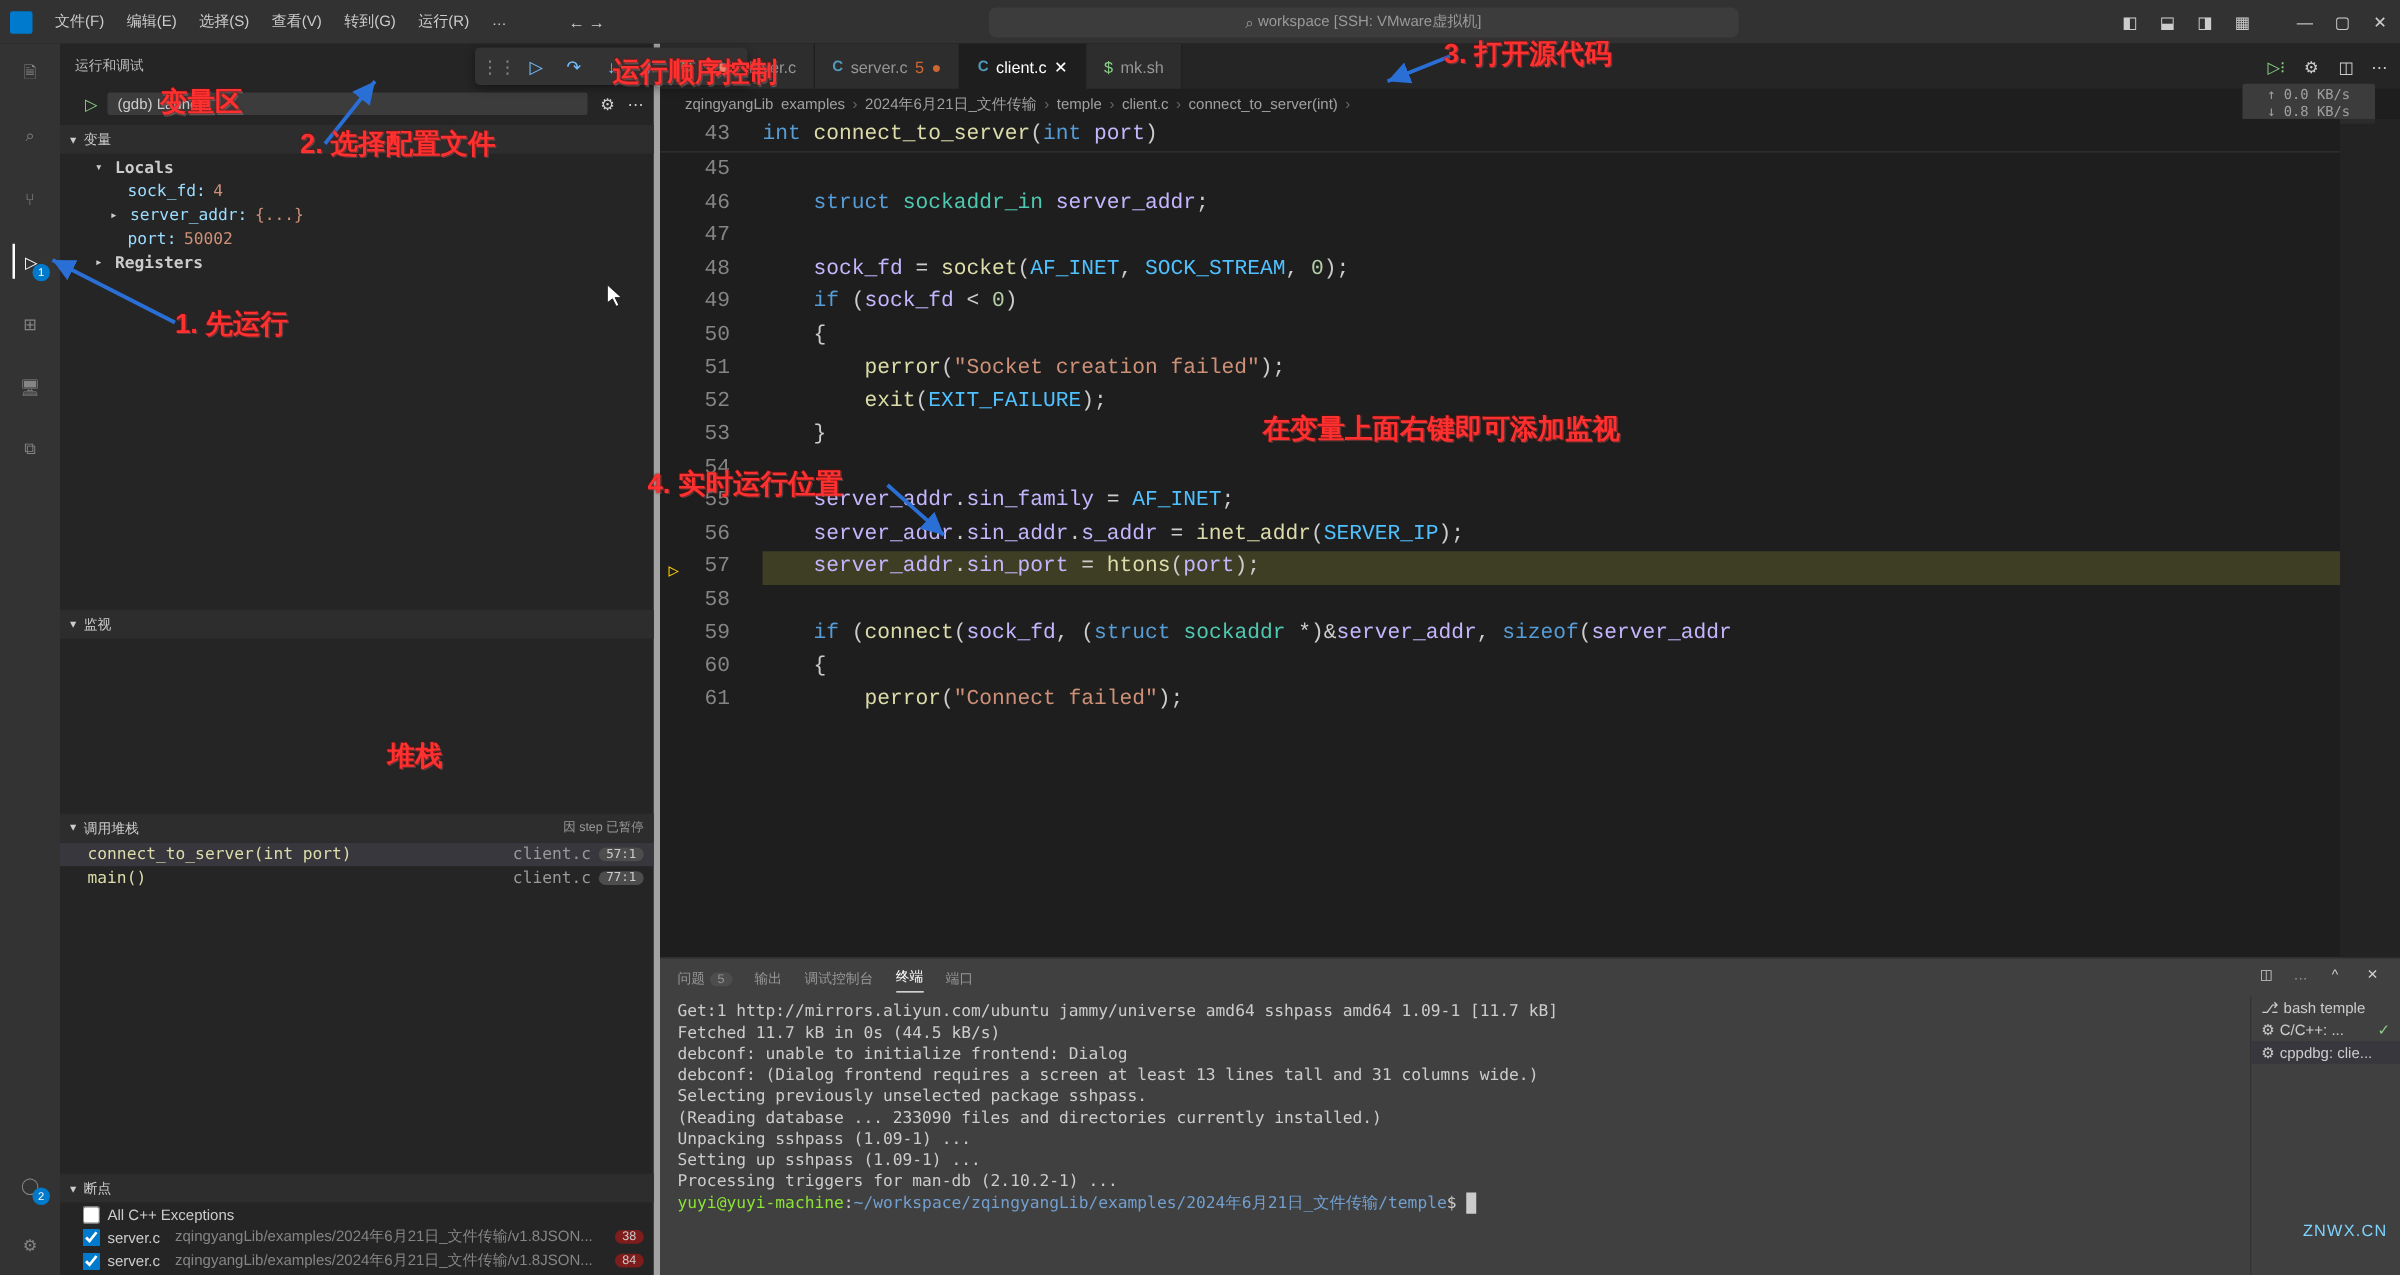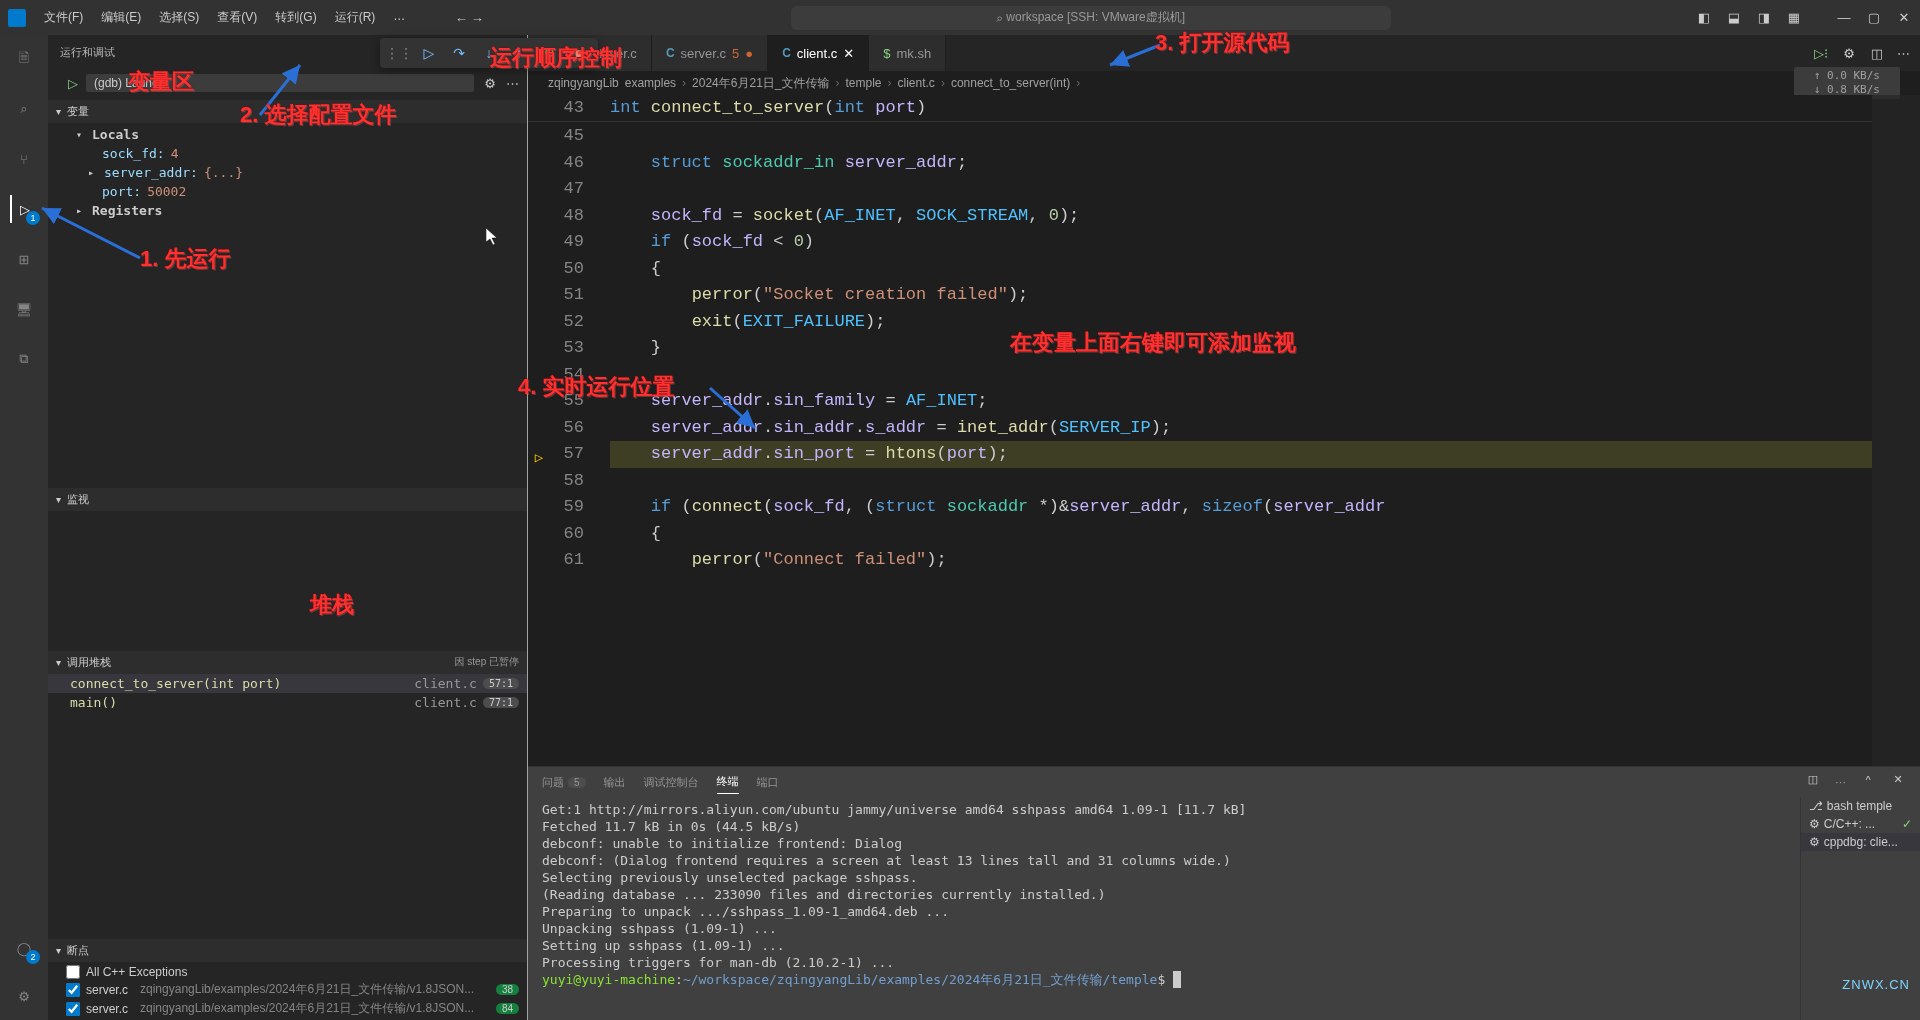--- a/index.html
+++ b/index.html
@@ -10,21 +10,21 @@
 .vscode-icon { width: 18px; height: 18px; margin-right: 10px; background: #007acc; border-radius: 2px; }
 .searchbox { flex: 1; max-width: 600px; margin: 0 auto; background: #3c3c3c; border-radius: 6px; height: 24px; display: flex; align-items: center; justify-content: center; font-size: 12px; color: #999; }
 .title-right { display: flex; gap: 14px; align-items: center; }
 .ticon { width: 16px; height: 16px; display: inline-flex; align-items: center; justify-content: center; color: #ccc; }
 .body { display: flex; height: 985px; }
 .activitybar { width: 48px; background: #333333; display: flex; flex-direction: column; align-items: center; padding-top: 10px; gap: 22px; }
 .act-icon { width: 28px; height: 28px; display: flex; align-items: center; justify-content: center; color: #858585; position: relative; }
 .act-icon.active { color: #fff; border-left: 2px solid #fff; }
 .badge { position: absolute; right: -2px; bottom: -2px; background: #007acc; color: #fff; border-radius: 50%; font-size: 9px; width: 14px; height: 14px; display: flex; align-items: center; justify-content: center; }
 .act-bottom { margin-top: auto; margin-bottom: 10px; display: flex; flex-direction: column; gap: 20px; align-items: center; }
-.sidebar { width: 480px; background: #252526; display: flex; flex-direction: column; border-right: 1px solid #a3a3a3; }
+.sidebar { width: 480px; background: #252526; display: flex; flex-direction: column; border-right: 5px solid #a3a3a3; }
 .side-hdr { height: 35px; display: flex; align-items: center; padding: 0 12px; font-size: 11px; color: #bbb; justify-content: space-between; }
 .launch-row { display: flex; align-items: center; gap: 8px; padding: 0 8px 4px 20px; height: 30px; }
 .play { color: #89d185; }
 .launch-sel { flex: 1; background: #3c3c3c; padding: 2px 8px; font-size: 12px; border-radius: 2px; }
 .section { font-size: 11px; padding: 4px 8px; background: #2d2d2d; color: #ccc; display: flex; align-items: center; gap: 6px; }
 .sec-chev { font-size: 10px; }
 .tree { padding: 2px 0 2px 8px; font-family: Consolas, monospace; font-size: 13px; }
 .tree-row { padding: 2px 4px 2px 20px; display: flex; gap: 6px; align-items: center; }
 .tree-row .chev { color: #ccc; font-size: 10px; width: 10px; }
 .varname { color: #9cdcfe; }
@@ -33,21 +33,21 @@
 .cs-area { flex: 1; overflow: hidden; }
 .cs-row { display: flex; padding: 2px 8px; font-family: Consolas, monospace; font-size: 13px; align-items: center; }
 .cs-row.sel { background: #37373d; }
 .cs-row .fn { flex: 1; padding-left: 14px; }
 .cs-row .file { color: #999; margin-right: 6px; }
 .cs-row .ln { background: #4d4d4d; color: #ccc; font-size: 10px; border-radius: 8px; padding: 0 6px; }
 .bp-area { padding: 2px 0; }
 .bp-row { display: flex; align-items: center; gap: 6px; padding: 1px 8px 1px 18px; font-size: 12px; }
 .chk { width: 14px; height: 14px; accent-color: #007acc; }
 .bp-row .path { color: #858585; margin-left: 6px; flex: 1; overflow: hidden; text-overflow: ellipsis; white-space: nowrap; }
-.bp-row .lnb { background: #15803d; color: #ccc; font-size: 10px; border-radius: 8px; padding: 0 6px; }
+.bp-row .lnb { background: #7f1d1d; color: #ccc; font-size: 10px; border-radius: 8px; padding: 0 6px; }
 .main { flex: 1; display: flex; flex-direction: column; background: #1e1e1e; }
 .tabs { height: 36px; background: #252526; display: flex; align-items: stretch; }
 .tab { padding: 0 14px; display: flex; align-items: center; gap: 6px; font-size: 13px; color: #969696; background: #2d2d2d; border-right: 1px solid #1e1e1e; }
 .tab.active { background: #1e1e1e; color: #fff; }
 .tab .c { color: #519aba; font-weight: bold; font-size: 12px; }
 .tab .dot { color: #cc6633; }
 .tab-right { margin-left: auto; display: flex; gap: 12px; align-items: center; padding: 0 10px; }
 .crumbs { height: 24px; display: flex; align-items: center; gap: 6px; padding: 0 20px; font-size: 12px; color: #a0a0a0; }
 .crumbs .sep { color: #666; }
 .netbadge { margin-left: auto; background: #3c3c3c; border-radius: 2px; padding: 2px 20px; font-family: Consolas, monospace; font-size: 11px; line-height: 1.3; }
@@ -318,21 +318,20 @@
         </div>
       </div>
       <div class="term-body">
         <div class="term-out" id="termout">
             <div>Get:1 http://mirrors.aliyun.com/ubuntu jammy/universe amd64 sshpass amd64 1.09-1 [11.7 kB]</div>
             <div>Fetched 11.7 kB in 0s (44.5 kB/s)</div>
             <div>debconf: unable to initialize frontend: Dialog</div>
             <div>debconf: (Dialog frontend requires a screen at least 13 lines tall and 31 columns wide.)</div>
             <div>Selecting previously unselected package sshpass.</div>
             <div>(Reading database ... 233090 files and directories currently installed.)</div>
-            <div>Preparing to unpack .../sshpass_1.09-1_amd64.deb ...</div>
             <div>Unpacking sshpass (1.09-1) ...</div>
             <div>Setting up sshpass (1.09-1) ...</div>
             <div>Processing triggers for man-db (2.10.2-1) ...</div>
             <div><span class="pr">yuyi@yuyi-machine</span>:<span class="pth">~/workspace/zqingyangLib/examples/2024年6月21日_文件传输/temple</span><span>$</span> <span style="background:#ccc;width:8px;display:inline-block">&nbsp;</span></div>
           </div>
         <div class="term-side" id="termside">
             <div>
               <span>⎇</span>
               <span style="flex:1;overflow:hidden;text-overflow:ellipsis;white-space:nowrap">bash temple</span>
             </div>

